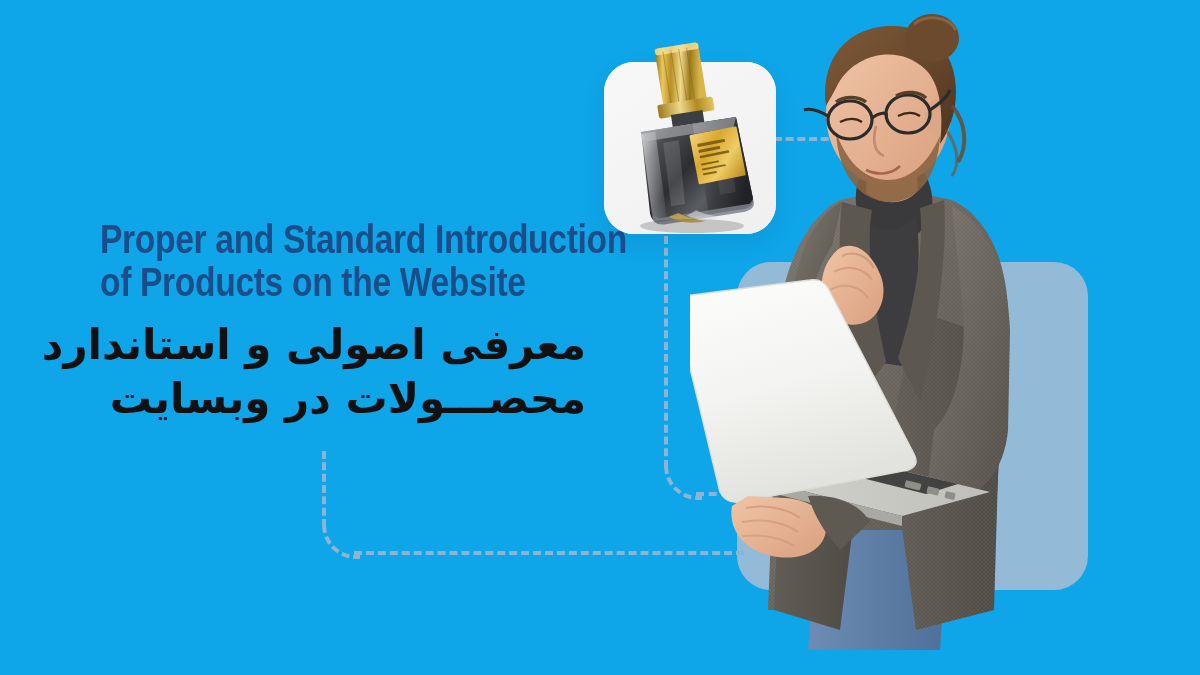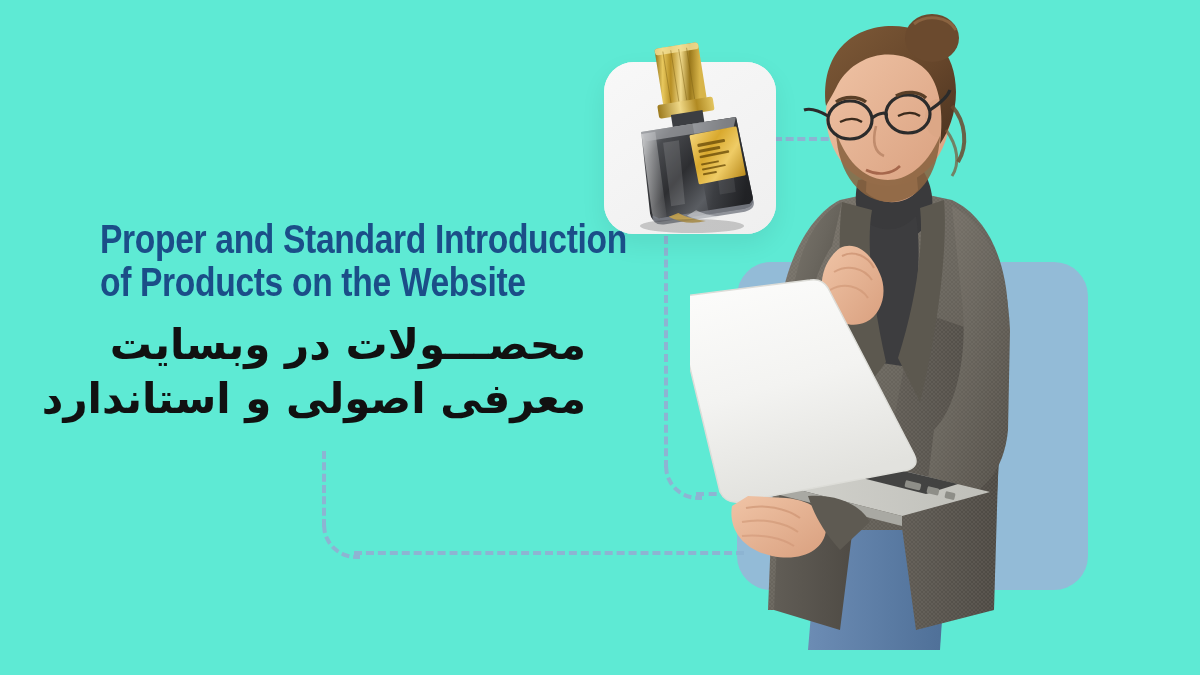--- a/index.html
+++ b/index.html
@@ -8,21 +8,21 @@
     padding: 0;
     background: #ffffff;
   }
   body {
     font-family: "Liberation Sans", sans-serif;
   }
   #stage {
     position: relative;
     width: 1200px;
     height: 675px;
-    background: #5eead4;
+    background: #0ea5e9;
     overflow: hidden;
   }
 
   
   .headline-block {
     position: absolute;
     left: 100px;
     top: 218px;
     width: 486px;
   }
@@ -406,18 +406,18 @@
       </svg>
     </div>
   </div>
 
   <div class="headline-block">
     <h1 class="headline-en">
       <span class="ln">Proper and Standard Introduction</span>
       <span class="ln">of Products on the Website</span>
     </h1>
     <h2 class="headline-fa">
+      <span class="ln">معرفی اصولی و استاندارد</span>
       <span class="ln">محصـــولات در وبسایت</span>
-      <span class="ln">معرفی اصولی و استاندارد</span>
     </h2>
   </div>
 
 </div>
 
 </body></html>

